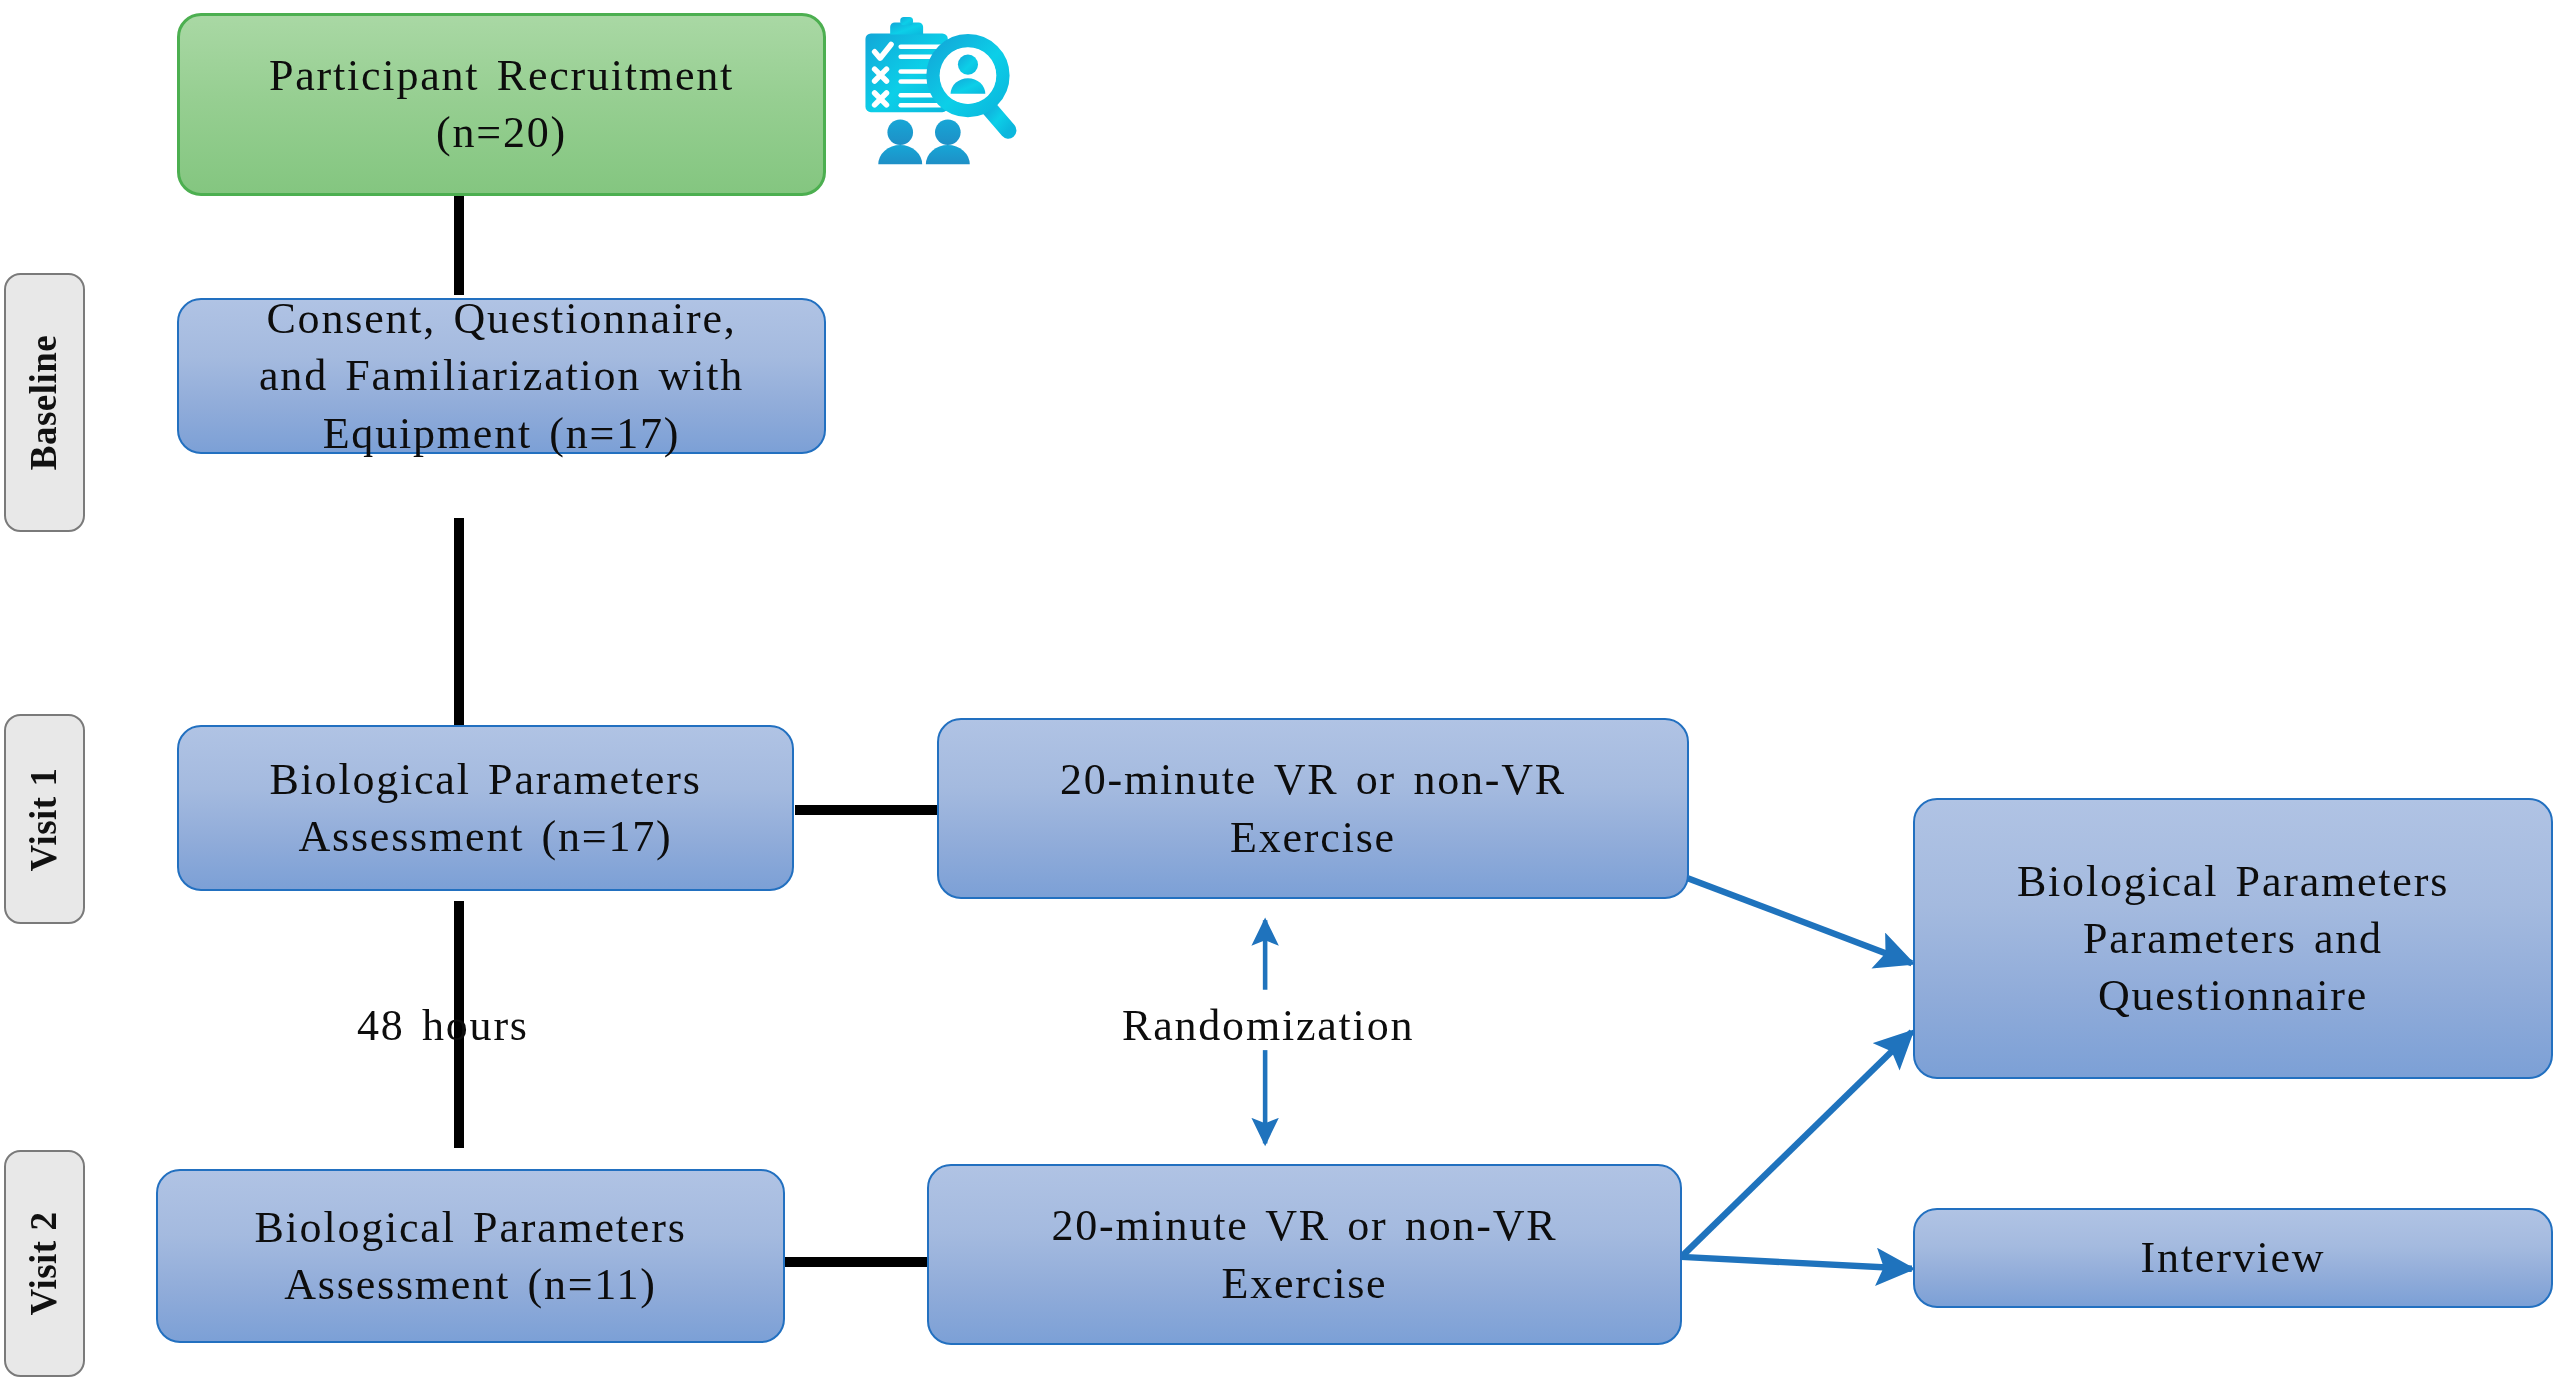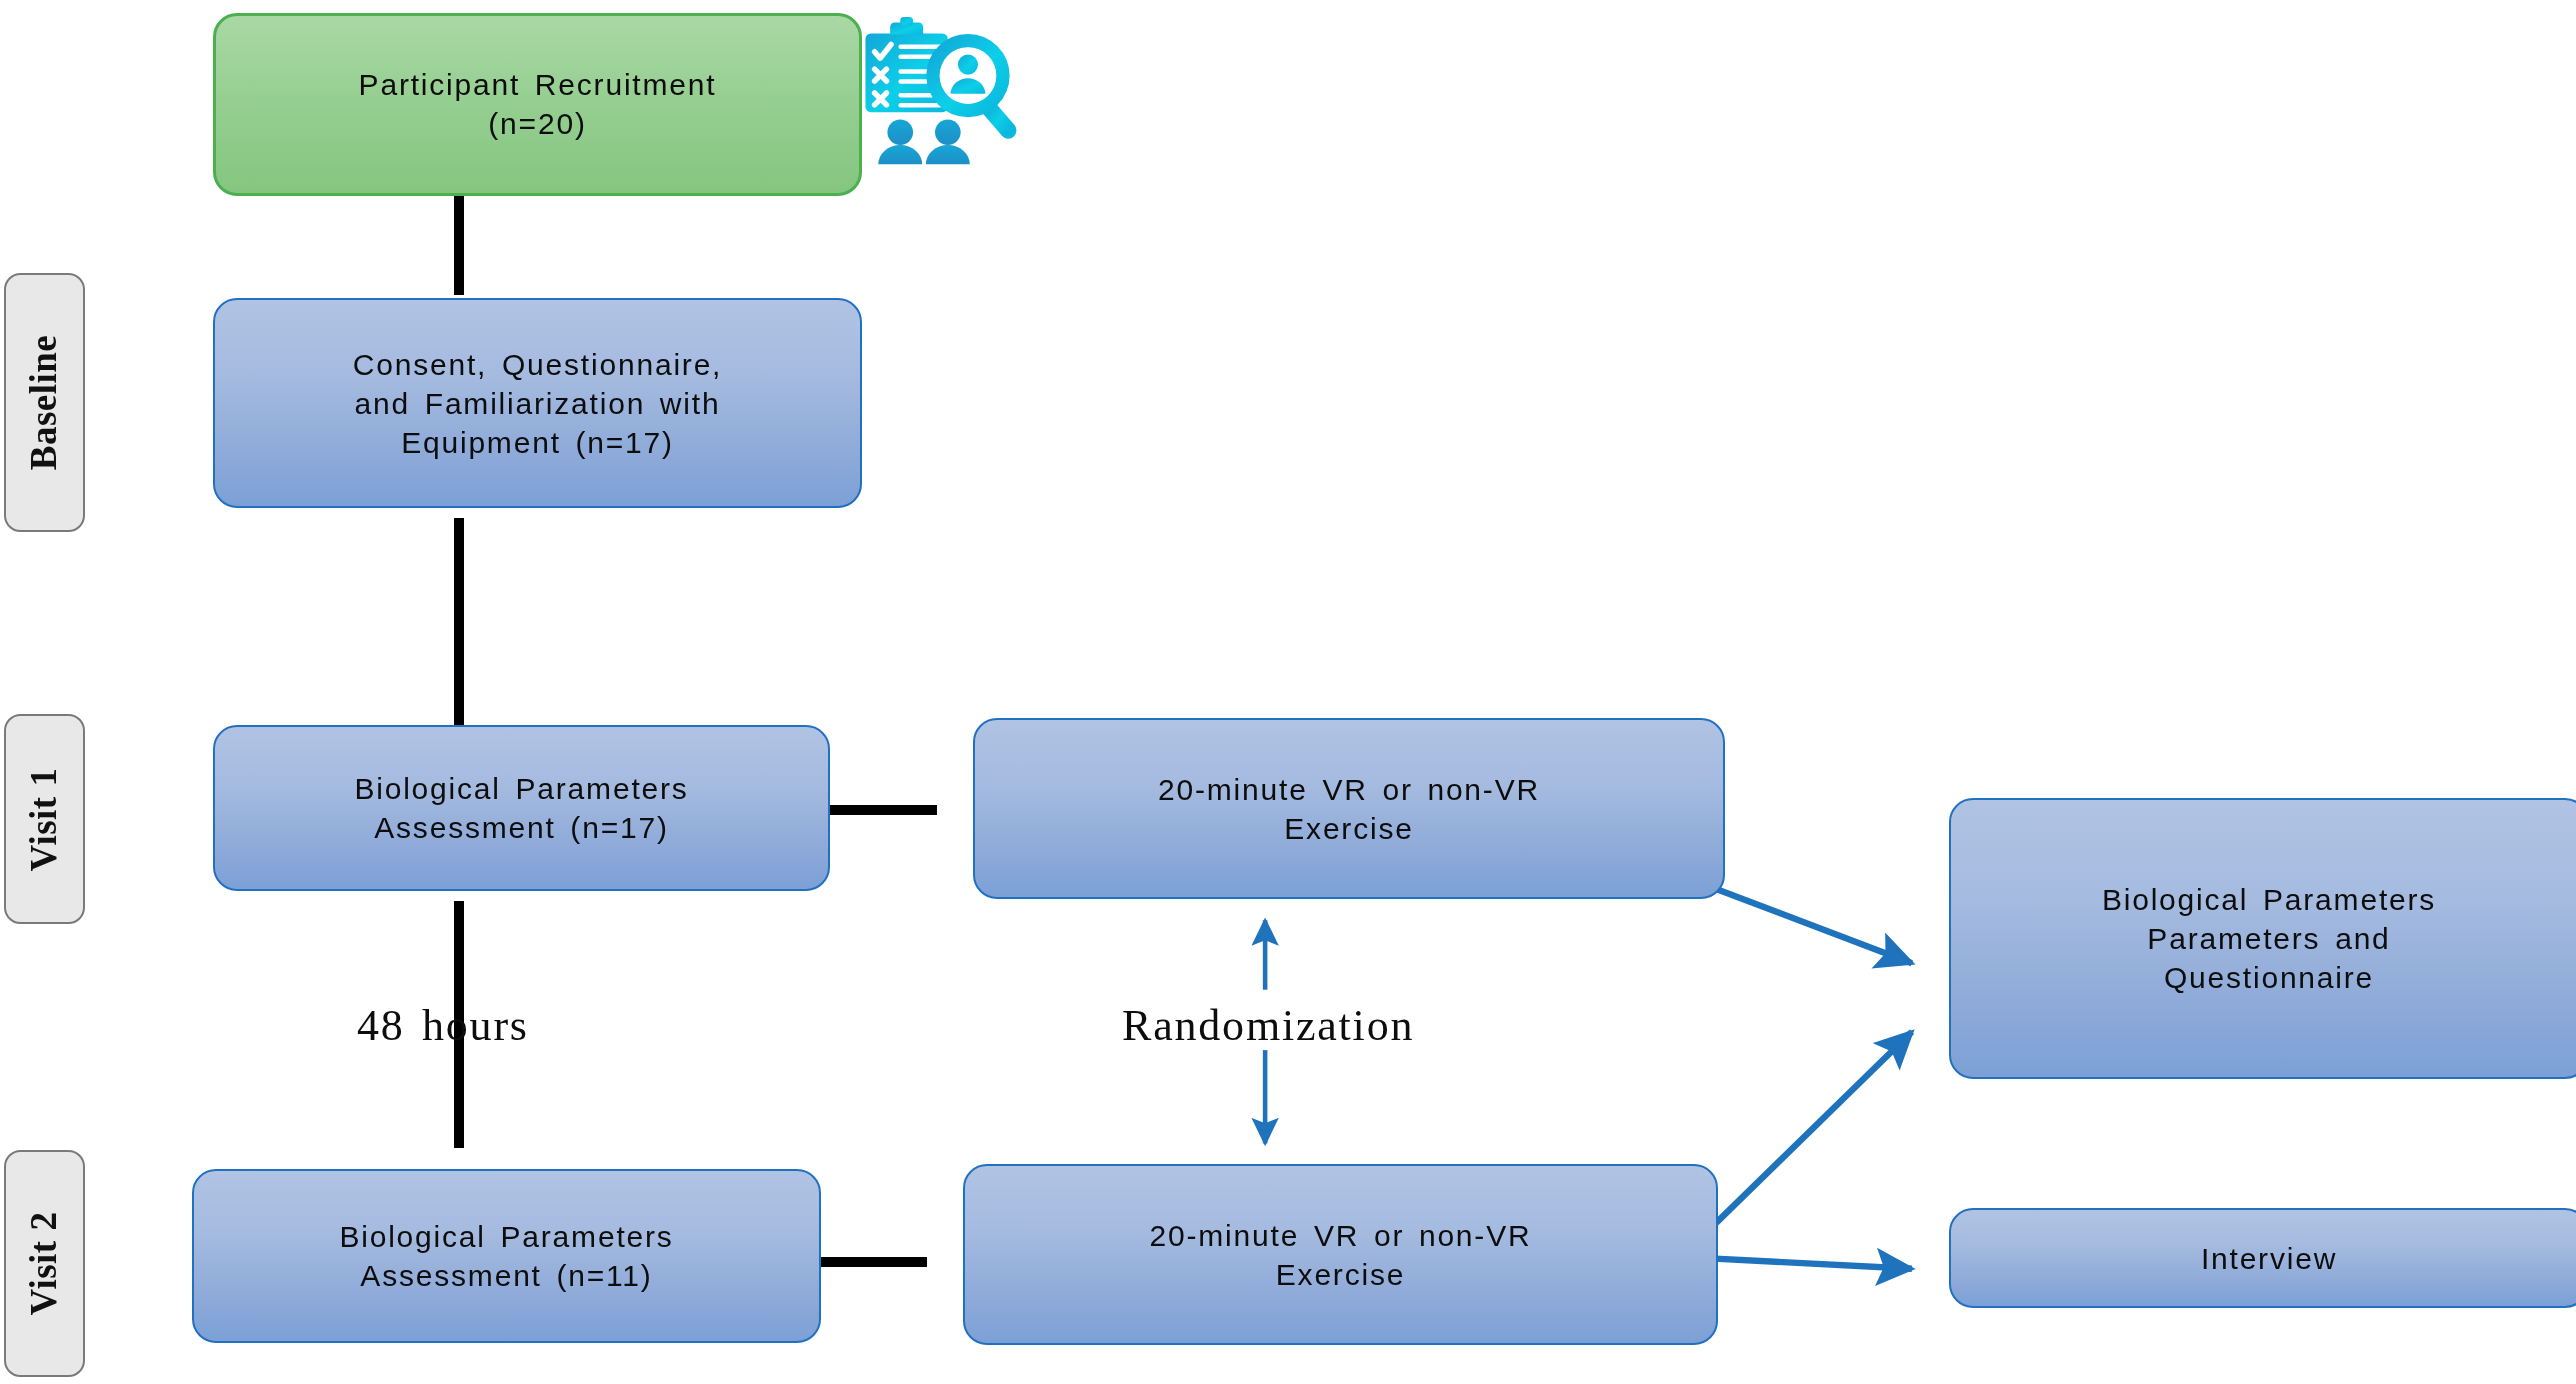--- a/index.html
+++ b/index.html
@@ -40,27 +40,26 @@
   
   .node {
     position: absolute;
     box-sizing: border-box;
     border-radius: 24px;
     display: flex;
     align-items: center;
     justify-content: center;
     text-align: center;
     padding: 5.5px 12.8px;
-    font-family: Liberation Sans, sans-serif;
-    font-size: 30px;
+    font-family: Liberation Serif, serif;
+    font-size: 44px;
     line-height: 1.30;
     color: #0d0d0d;
     letter-spacing: 1.8px;
     word-spacing: 4.6px;
-    margin-left: 36px;
   }
   .node.blue {
     background: linear-gradient(180deg, #b0c3e4 0%, #a4badf 38%, #8fabd9 72%, #7ca0d6 100%);
     border: 2.7px solid #2270c0;
   }
   .node.green {
     background: linear-gradient(180deg, #a9d8a4 0%, #97cf92 45%, #84c680 100%);
     border: 3.7px solid #4caf50;
   }
   .node .lines { display: block; }
@@ -151,21 +150,21 @@
   <div class="edge-label" style="left:357px; top:1000px;">48 hours</div>
   <div class="edge-label" style="left:1122px; top:1000px;">Randomization</div>
 
   <div class="node green" style="left:177px; top:12.8px; width:649px; height:183px;">
     <span class="lines">
       <em>Participant Recruitment</em>
       <em>(n=20)</em>
     </span>
   </div>
 
-  <div class="node blue" style="left:177px; top:298px; width:649px; height:210px;">
+  <div class="node blue" style="left:177px; top:298px; width:649px; height:156px;">
     <span class="lines">
       <em>Consent, Questionnaire,</em>
       <em>and Familiarization with</em>
       <em>Equipment (n=17)</em>
     </span>
   </div>
 
   <div class="node blue" style="left:177px; top:725px; width:617px; height:166px;">
     <span class="lines">
       <em>Biological Parameters</em>

